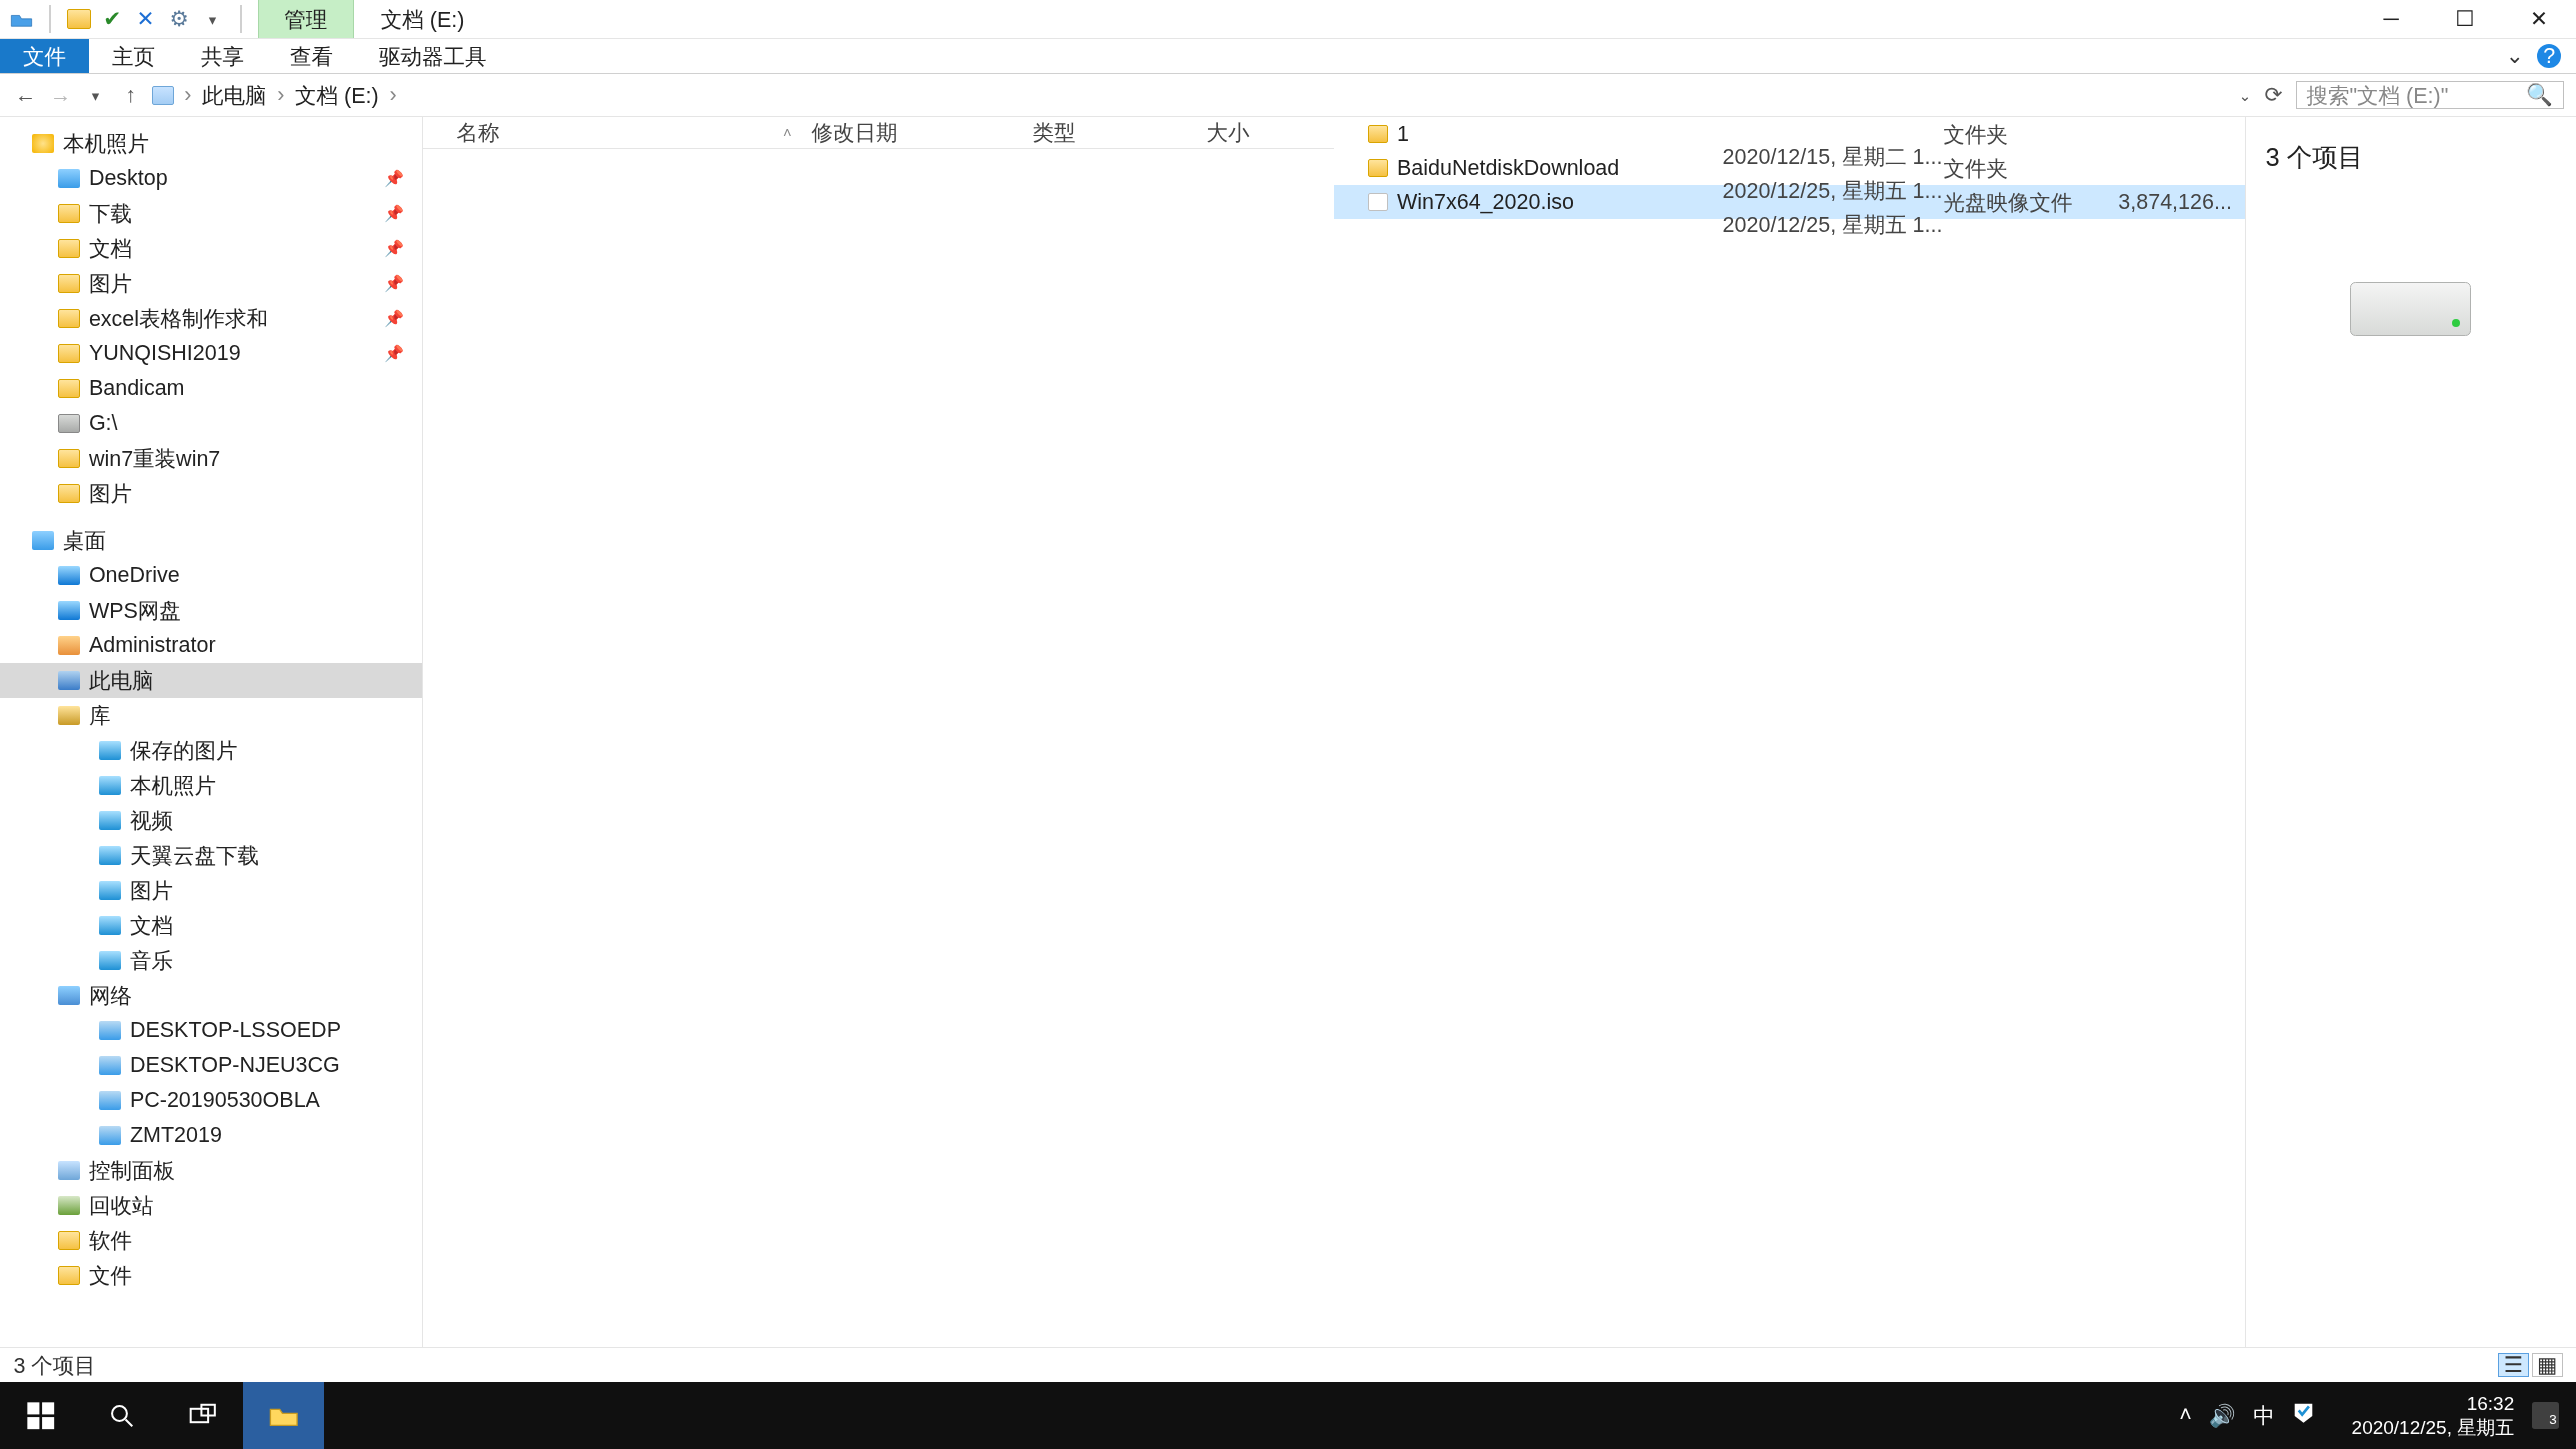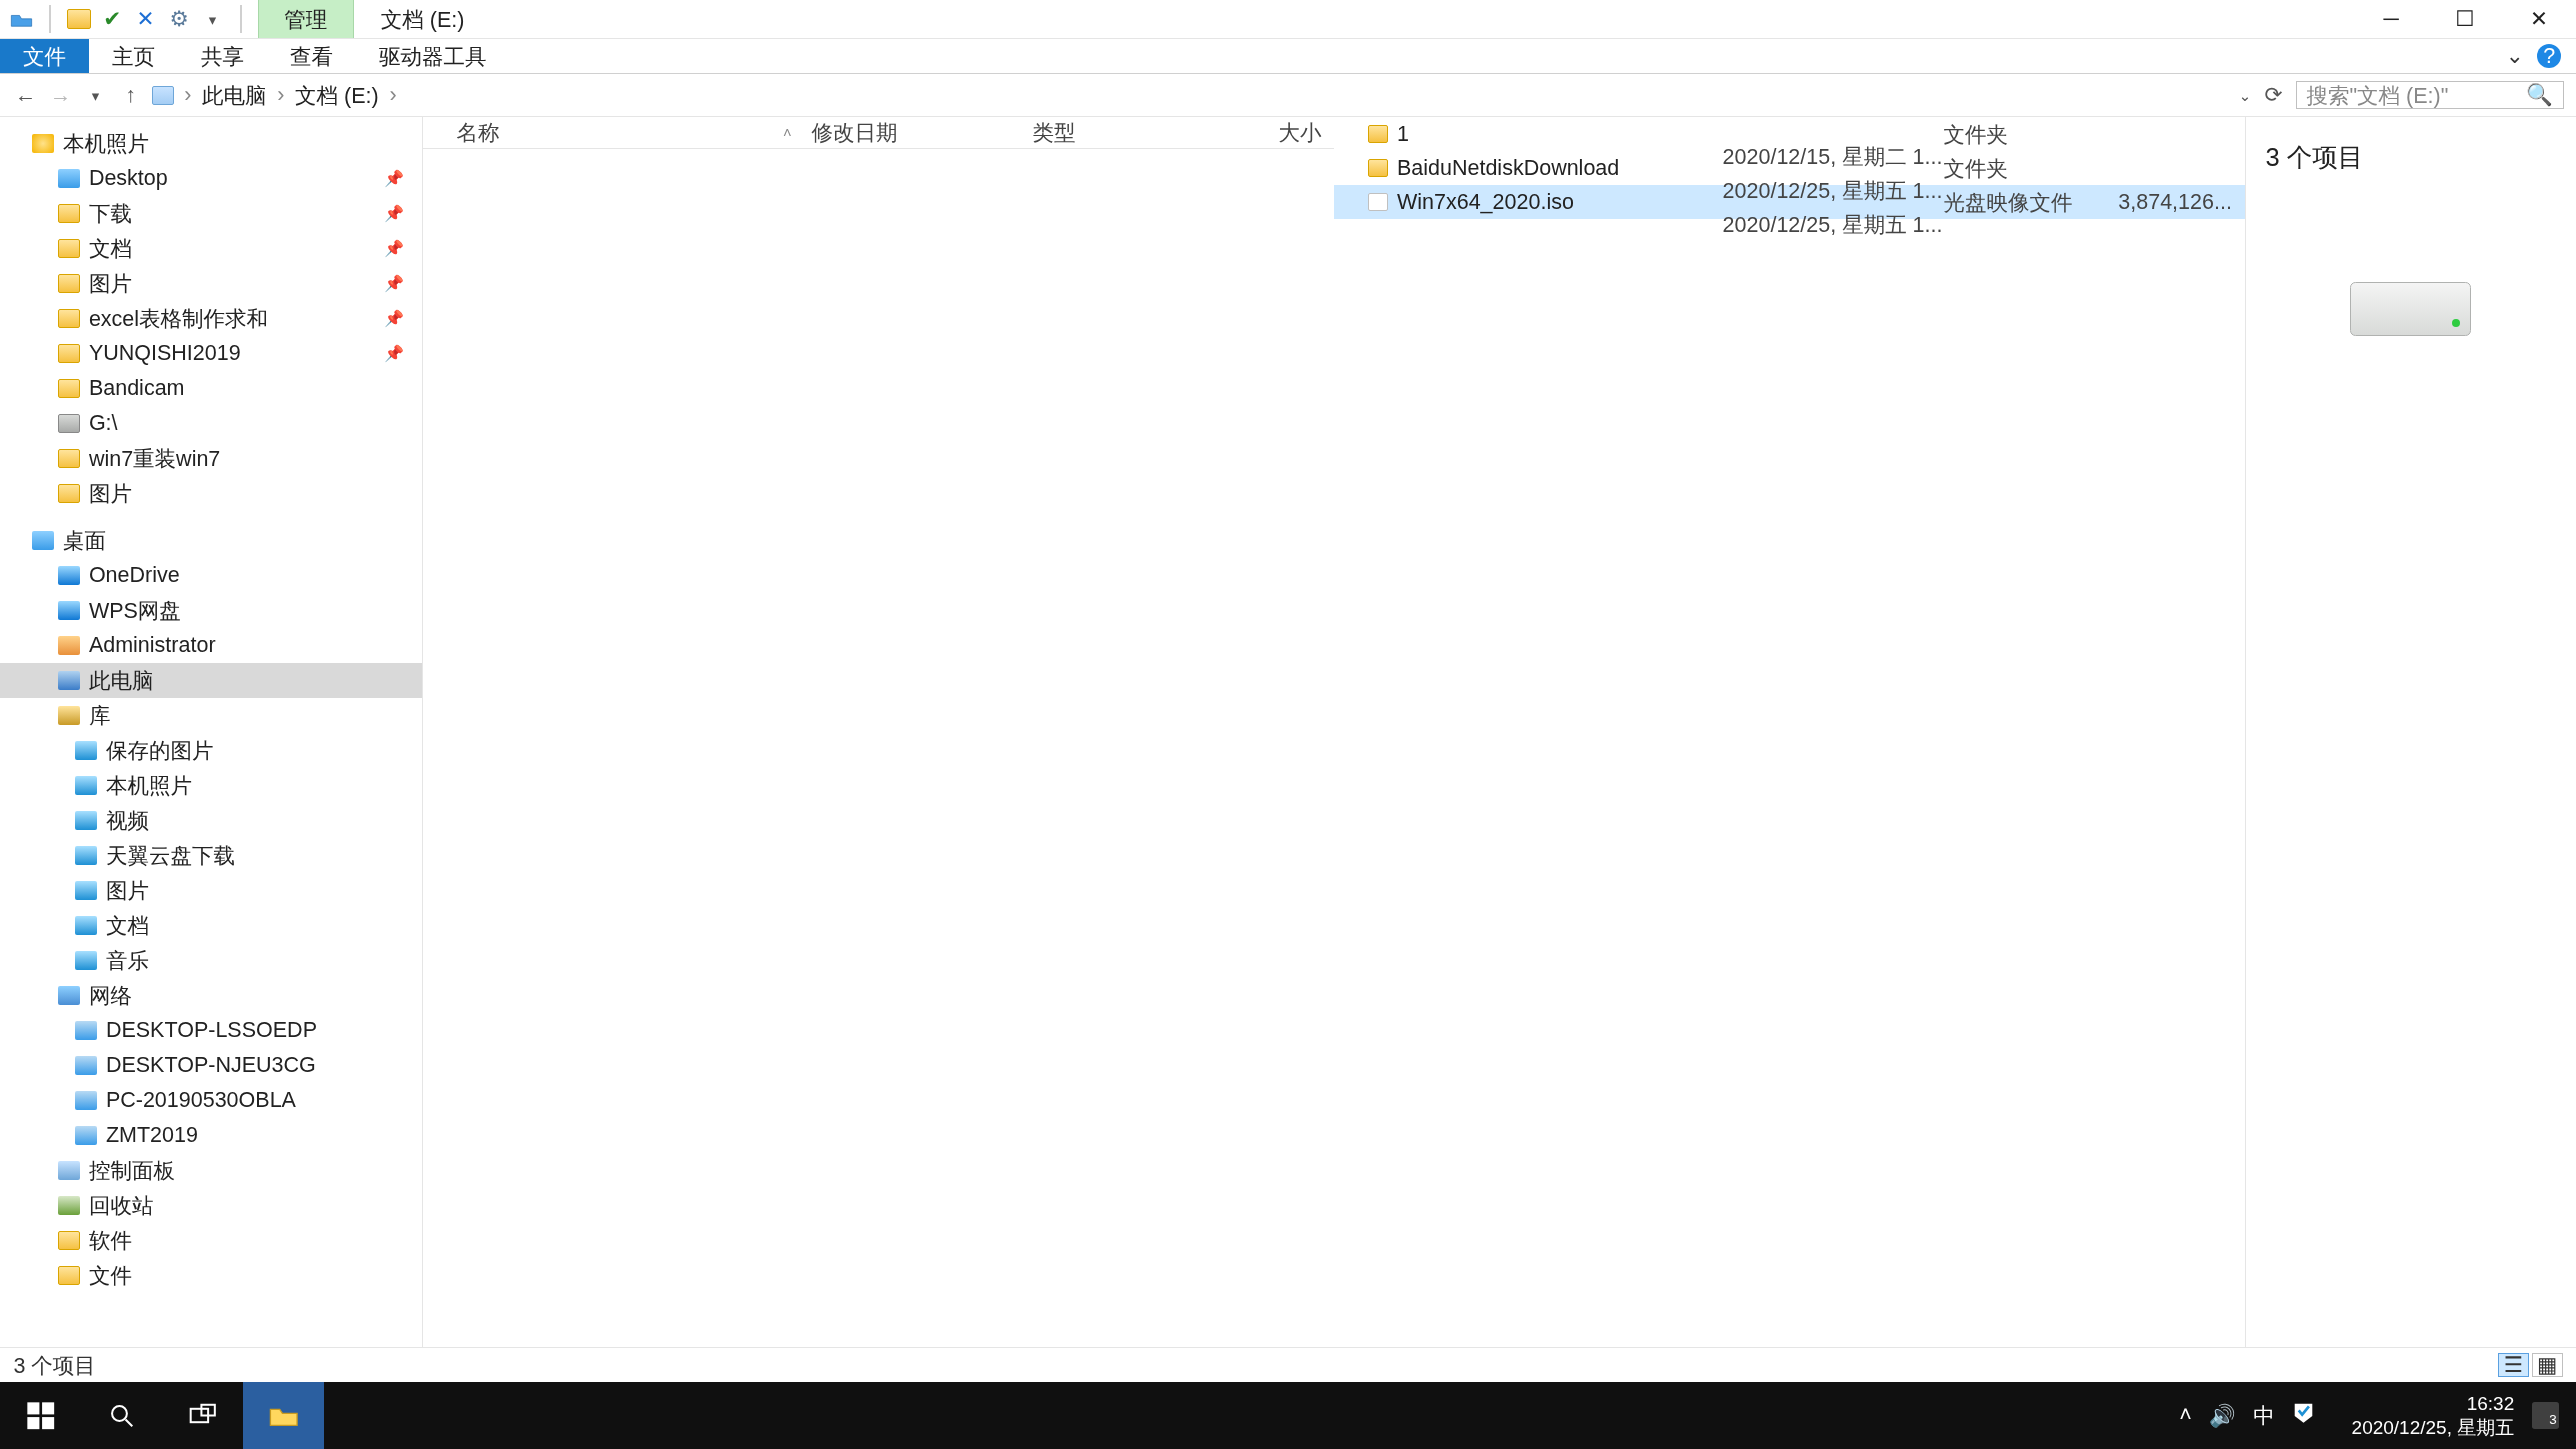--- a/index.html
+++ b/index.html
@@ -34,21 +34,21 @@
 .bc-sep { color:#888; margin:0 4px; }
 .bc-end-controls { margin-left:auto; display:flex; align-items:center; gap:13.4px; padding-right:5.4px; color:#555;}
 .search-box { width:268px; height:28px; border:0.7px solid #c0c0c0; display:flex; align-items:center; padding:0 9.4px; color:#888; }
 .search-box .mag { margin-left:auto; color:#555; }
 
 
 .main { display:flex; height:calc(1449px - 39px - 35px - 43px - 35px - 67px); }
 .tree { width:496px; border-right:0.7px solid #e5e5e5; padding-top:9.4px; overflow:hidden; }
 .tree-item { display:flex; align-items:center; height:35px; padding-left:32px; gap:9.4px; color:#222; position:relative; }
 .tree-item.lvl2 { padding-left:58px; }
-.tree-item.lvl3 { padding-left:75px; }
+.tree-item.lvl3 { padding-left:99px; }
 .tree-item.selected { background:#d9d9d9; }
 .tree-item .pin { position:absolute; right:17.4px; color:#7a7a7a; font-size:16px; }
 .ti-icon { width:21.5px; height:19px; border-radius:2px; }
 .ti-star   { background:radial-gradient(circle,#ffe28a,#f5b400); }
 .ti-folder { background:linear-gradient(#ffe49c,#f5c142); border:0.7px solid #d9a400; }
 .ti-desktop{ background:linear-gradient(#8ed0ff,#3a9ce8); }
 .ti-onedrive{ background:linear-gradient(#9ad8ff,#0f78d4); }
 .ti-wps    { background:linear-gradient(#9ad8ff,#0f78d4); }
 .ti-user   { background:linear-gradient(#ffd28a,#e8903a); }
 .ti-pc     { background:linear-gradient(#b0d2f0,#3a7cc8); }
@@ -61,21 +61,21 @@
 .ti-drive  { background:linear-gradient(#d8dad8,#a8aaa8); border:0.7px solid #888; }
 
 .tree-gap { height:12px; }
 
 
 .file-pane { flex:1; display:flex; flex-direction:row; }
 .cols { display:flex; height:32px; border-bottom:0.7px solid #e5e5e5; color:#444; align-items:center; }
 .col-name { width:389px; padding-left:34px; }
 .col-date { width:221px; }
 .col-type { width:174px; }
-.col-size { width:127px; text-align:right; padding-right:12px; }
+.col-size { width:127px; padding-right:12px; }
 .sort-ind { margin-left:auto; margin-right:20px; color:#888; font-size:14.8px; }
 
 .file-row { display:flex; height:34px; align-items:center; color:#222; }
 .file-row.selected { background:#cde8ff; }
 .fr-name { width:389px; padding-left:34px; display:flex; align-items:center; gap:9.4px; }
 .fr-date { width:221px; color:#444;margin-top:44px; }
 .fr-type { width:174px; color:#444; }
 .fr-size { width:127px; text-align:center; color:#444; padding-right:12px; }
 .fi-folder { width:20px; height:17.4px; background:linear-gradient(#ffe49c,#f5c142); border:0.7px solid #d9a400; border-radius:2px; }
 .fi-iso    { width:20px; height:17.4px; background:#fff; border:0.7px solid #c0c0c0; border-radius:2px; }

